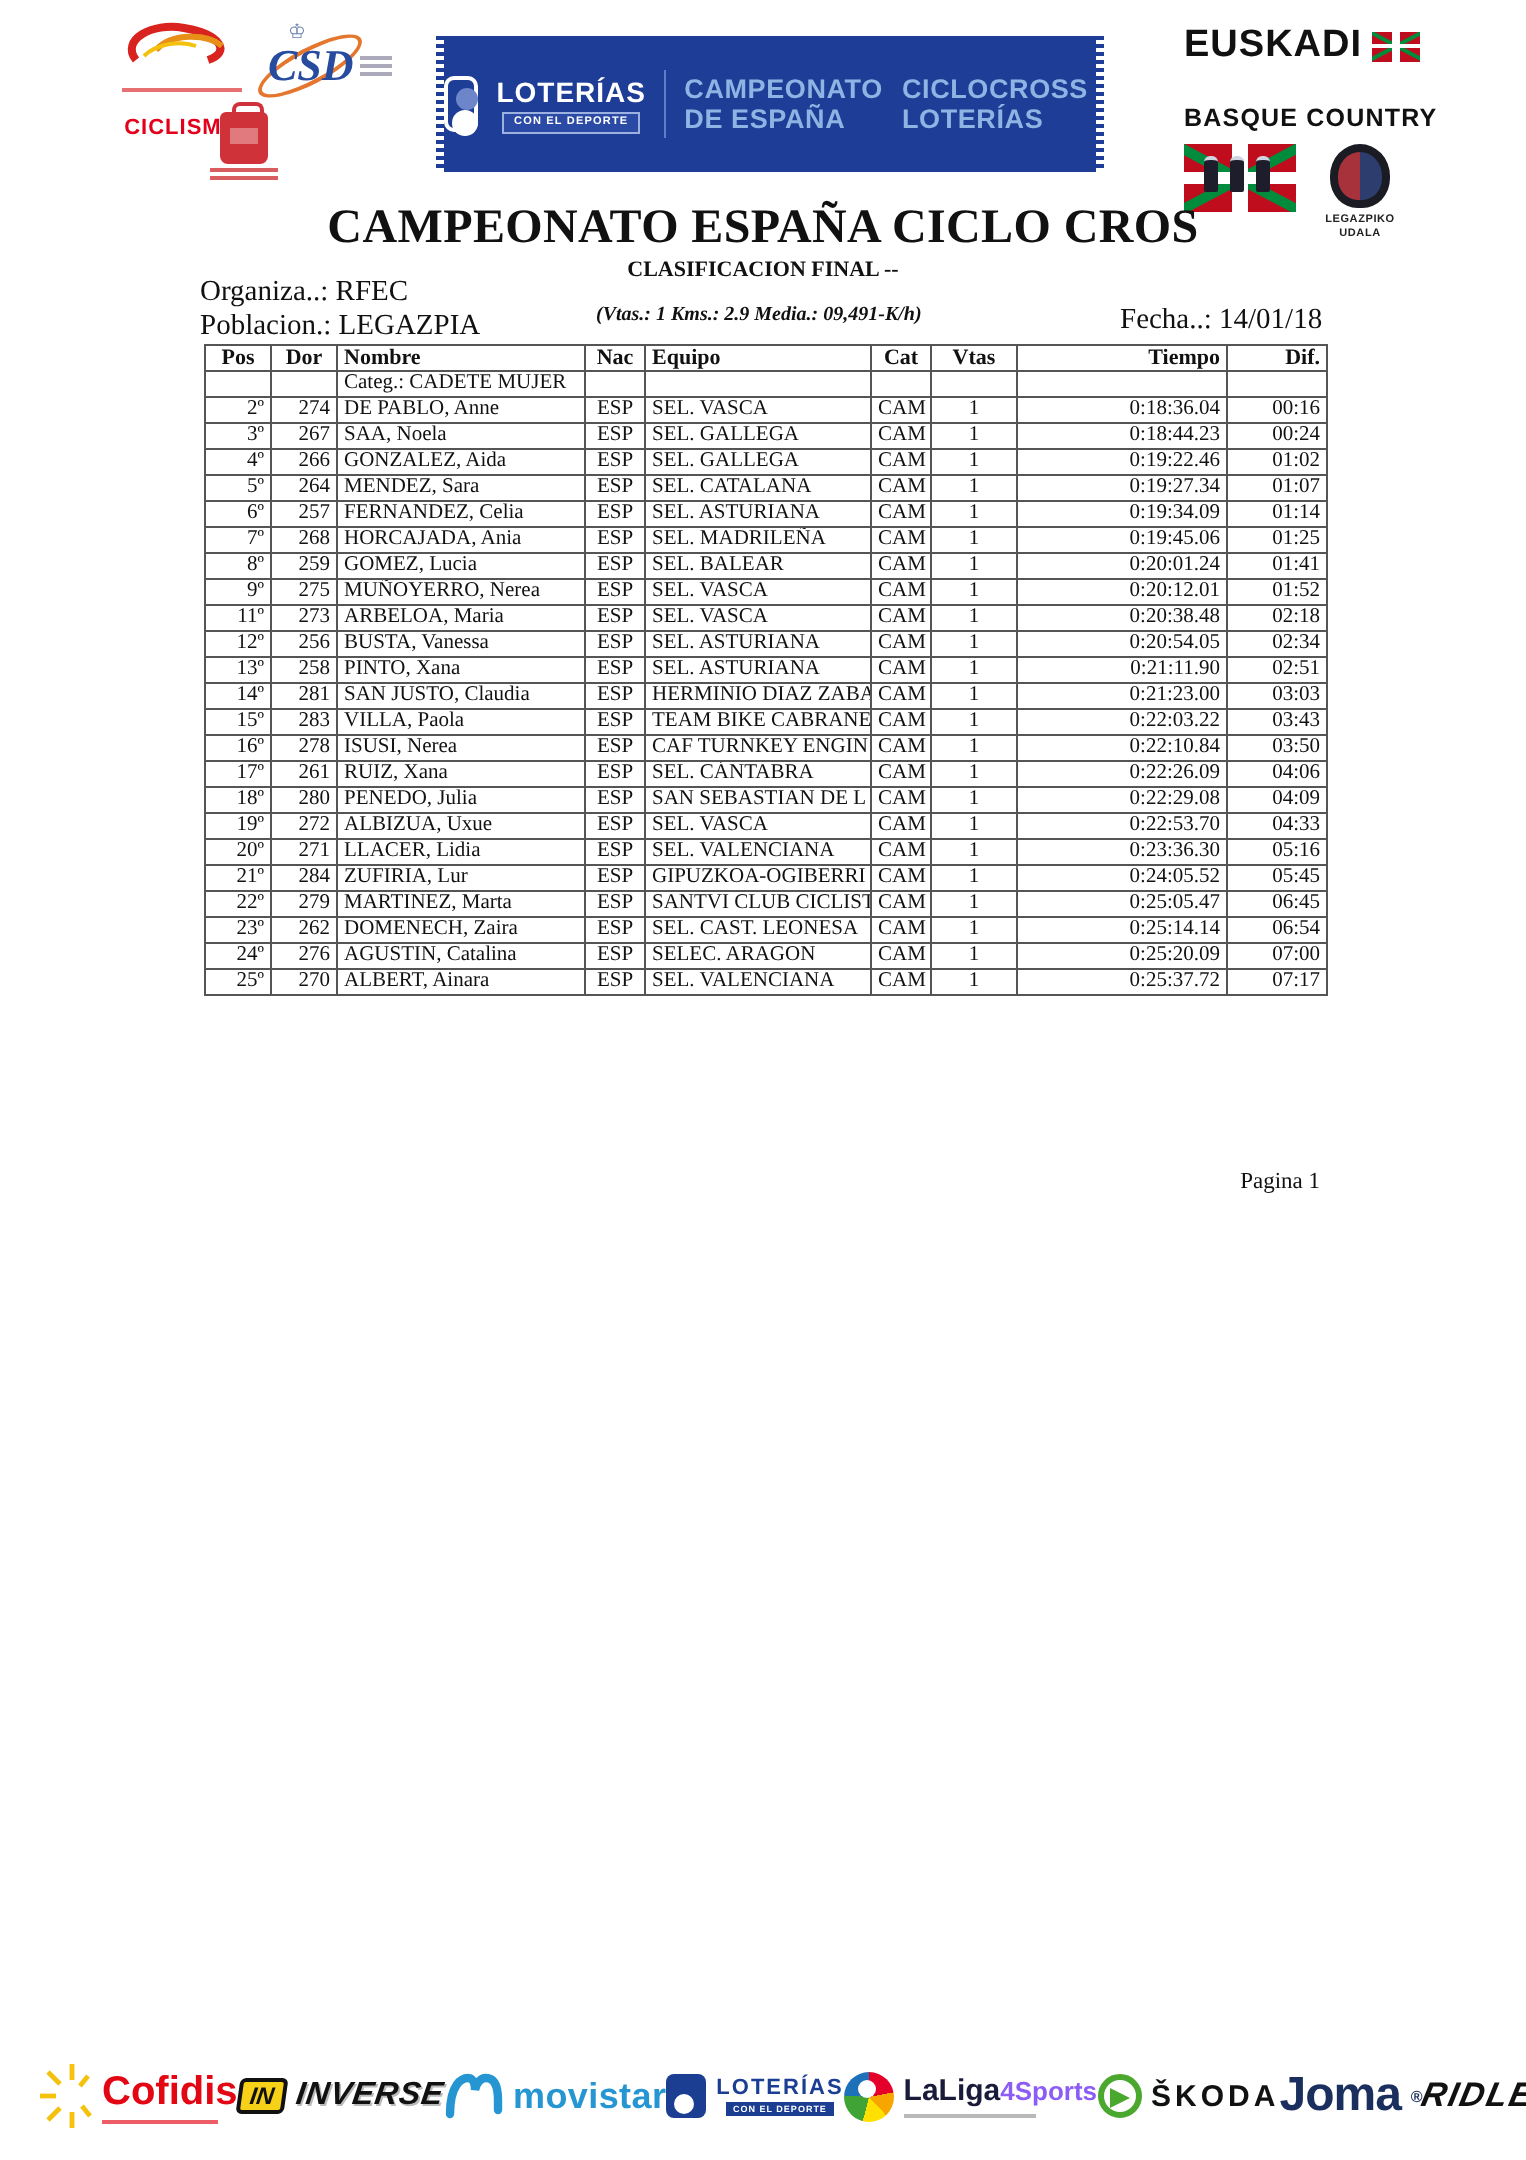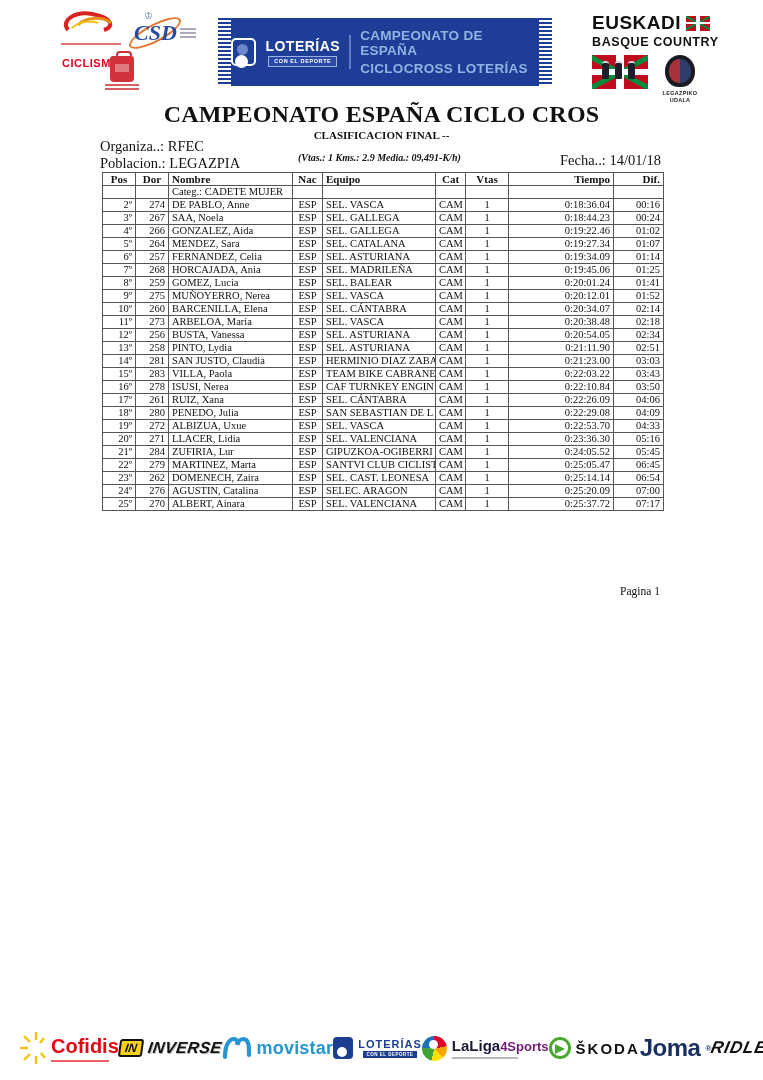--- a/index.html
+++ b/index.html
@@ -27,27 +27,27 @@
   .banner { position:absolute; left:218px; top:18px; width:334px; height:68px; display:flex; }
   .banner-stripe { width:13px; height:100%; background:repeating-linear-gradient(180deg,#1e3d96 0 2px,#ffffff 2px 4px); }
   .banner-body { flex:1; background:#1e3d96; display:flex; align-items:center; justify-content:center; gap:9px; }
   .lot-icon { width:26px; height:28px; border:2.5px solid #fff; border-radius:5px; position:relative; background:#1e3d96; }
   .lot-icon::before { content:""; position:absolute; left:4px; top:4px; width:11px; height:11px; border-radius:50%; background:#6c86c9; }
   .lot-icon::after { content:""; position:absolute; left:2px; bottom:-4px; width:13px; height:13px; border-radius:50%; background:#ffffff; }
   .lot-block { display:flex; flex-direction:column; align-items:center; gap:2px; }
   .lot-word { color:#fff; font-family:"Liberation Sans",sans-serif; font-weight:800; font-size:14px; letter-spacing:.5px; }
   .lot-tag { border:1px solid #9db1e0; color:#fff; background:#2a4aa5; font-family:"Liberation Sans",sans-serif; font-weight:700; font-size:5.5px; letter-spacing:.6px; padding:1.5px 5px; }
   .banner-divider { width:2px; height:34px; background:#5d7fc4; }
-  .banner-title { display:flex; flex-direction:column; gap:3px; }
+  .banner-title { display:flex; gap:3px; }
   .banner-title div { color:#8fb4e3; font-family:"Liberation Sans",sans-serif; font-weight:800; font-size:13.5px; letter-spacing:.3px; }
   
   .euskadi { position:absolute; left:592px; top:12px; width:130px; font-family:"Liberation Sans",sans-serif; }
   .eus-row1 { display:flex; align-items:center; gap:5px; }
   .eus-word { font-weight:800; font-size:19px; letter-spacing:.5px; color:#111; }
-  .eus-word2 { font-weight:800; font-size:12.5px; letter-spacing:.6px; color:#111; margin-top:1px; }
+  .eus-word2 { font-weight:800; font-size:12.5px; letter-spacing:.6px; color:#111; margin-top:18px; }
   .ikurrina { position:relative; background:#c00d1e; overflow:hidden; display:inline-block; }
   .ikurrina .sal { position:absolute; left:-30%; top:44%; width:160%; height:14%; background:#008c3c; }
   .ikurrina .sal.a { transform:rotate(28deg); }
   .ikurrina .sal.b { transform:rotate(-28deg); }
   .ikurrina .cv { position:absolute; left:42%; top:0; width:16%; height:100%; background:#fff; }
   .ikurrina .ch { position:absolute; left:0; top:42%; width:100%; height:16%; background:#fff; }
   .ik-small { width:24px; height:15px; }
   .eus-row2 { display:flex; align-items:flex-start; gap:10px; margin-top:6px; }
   .ik-big { width:56px; height:34px; }
   .trophies { position:absolute; left:10px; top:6px; display:flex; gap:6px; z-index:2; }
@@ -79,21 +79,21 @@
   .inv-word { font-weight:900; font-style:italic; font-size:16px; letter-spacing:.5px; color:#111; transform:skewX(-8deg); text-shadow:1px 1px 0 #bbb; }
   .mov-text { color:#2596d1; font-size:18px; font-weight:600; letter-spacing:.2px; }
   .lotf-icon { width:20px; height:22px; background:#1b3e93; border-radius:4px; position:relative; }
   .lotf-icon::after { content:""; position:absolute; left:4px; bottom:2px; width:10px; height:10px; border-radius:50%; background:#fff; }
   .lotf-stack { display:flex; flex-direction:column; align-items:center; gap:1px; }
   .lotf-word { color:#1b3e93; font-weight:800; font-size:11px; letter-spacing:1px; }
   .lotf-tag { background:#1b3e93; color:#fff; font-size:4.5px; font-weight:700; letter-spacing:.5px; padding:1px 4px; }
   .laliga-circle { width:25px; height:25px; border-radius:50%; background:conic-gradient(#e4002b 0 22%, #f7a600 22% 38%, #ffe000 38% 54%, #3fa435 54% 76%, #1d71b8 76% 100%); position:relative; }
   .laliga-circle::after { content:""; position:absolute; left:7px; top:4px; width:9px; height:9px; border-radius:50%; background:#fff; }
   .laliga-a { color:#1a1a3a; font-weight:700; font-size:15px; }
-  .laliga-b { color:#701a75; font-weight:600; font-size:13px; }
+  .laliga-b { color:#8b5cf6; font-weight:600; font-size:13px; }
   .laliga-tagline { width:66px; height:2px; background:#b9b9b9; margin-top:2px; }
   .skoda-circle { width:22px; height:22px; border-radius:50%; border:3px solid #4ba82e; position:relative; }
   .skoda-circle::after { content:""; position:absolute; left:3px; top:4px; width:0; height:0; border-left:10px solid #4ba82e; border-top:5px solid transparent; border-bottom:5px solid transparent; }
   .skoda-text { color:#111; font-weight:800; font-size:15px; letter-spacing:2px; }
   .joma-text { color:#1b2f5e; font-weight:900; font-size:24px; letter-spacing:-.5px; }
   .joma-r { color:#1b2f5e; font-size:8px; vertical-align:super; font-weight:700; }
   .ridley-text { color:#111; font-weight:900; font-style:italic; font-size:17px; letter-spacing:1px; transform:skewX(-12deg); }
 </style>
 </head>
 <body>
@@ -302,31 +302,20 @@
           <td class="a-r pad-r">275</td>
           <td class="a-l">MUÑOYERRO, Nerea</td>
           <td class="a-c">ESP</td>
           <td class="a-l">SEL. VASCA</td>
           <td class="a-l">CAM</td>
           <td class="a-c">1</td>
           <td class="a-r pad-r">0:20:12.01</td>
           <td class="a-r pad-r">01:52</td>
         </tr>
         <tr>
-          <td class="a-r pad-r">10º</td>
-          <td class="a-r pad-r">260</td>
-          <td class="a-l">BARCENILLA, Elena</td>
-          <td class="a-c">ESP</td>
-          <td class="a-l">SEL. CÁNTABRA</td>
-          <td class="a-l">CAM</td>
-          <td class="a-c">1</td>
-          <td class="a-r pad-r">0:20:34.07</td>
-          <td class="a-r pad-r">02:14</td>
-        </tr>
-        <tr>
           <td class="a-r pad-r">11º</td>
           <td class="a-r pad-r">273</td>
           <td class="a-l">ARBELOA, Maria</td>
           <td class="a-c">ESP</td>
           <td class="a-l">SEL. VASCA</td>
           <td class="a-l">CAM</td>
           <td class="a-c">1</td>
           <td class="a-r pad-r">0:20:38.48</td>
           <td class="a-r pad-r">02:18</td>
         </tr>
@@ -337,21 +326,21 @@
           <td class="a-c">ESP</td>
           <td class="a-l">SEL. ASTURIANA</td>
           <td class="a-l">CAM</td>
           <td class="a-c">1</td>
           <td class="a-r pad-r">0:20:54.05</td>
           <td class="a-r pad-r">02:34</td>
         </tr>
         <tr>
           <td class="a-r pad-r">13º</td>
           <td class="a-r pad-r">258</td>
-          <td class="a-l">PINTO, Lydia</td>
+          <td class="a-l">PINTO, Xana</td>
           <td class="a-c">ESP</td>
           <td class="a-l">SEL. ASTURIANA</td>
           <td class="a-l">CAM</td>
           <td class="a-c">1</td>
           <td class="a-r pad-r">0:21:11.90</td>
           <td class="a-r pad-r">02:51</td>
         </tr>
         <tr>
           <td class="a-r pad-r">14º</td>
           <td class="a-r pad-r">281</td>

